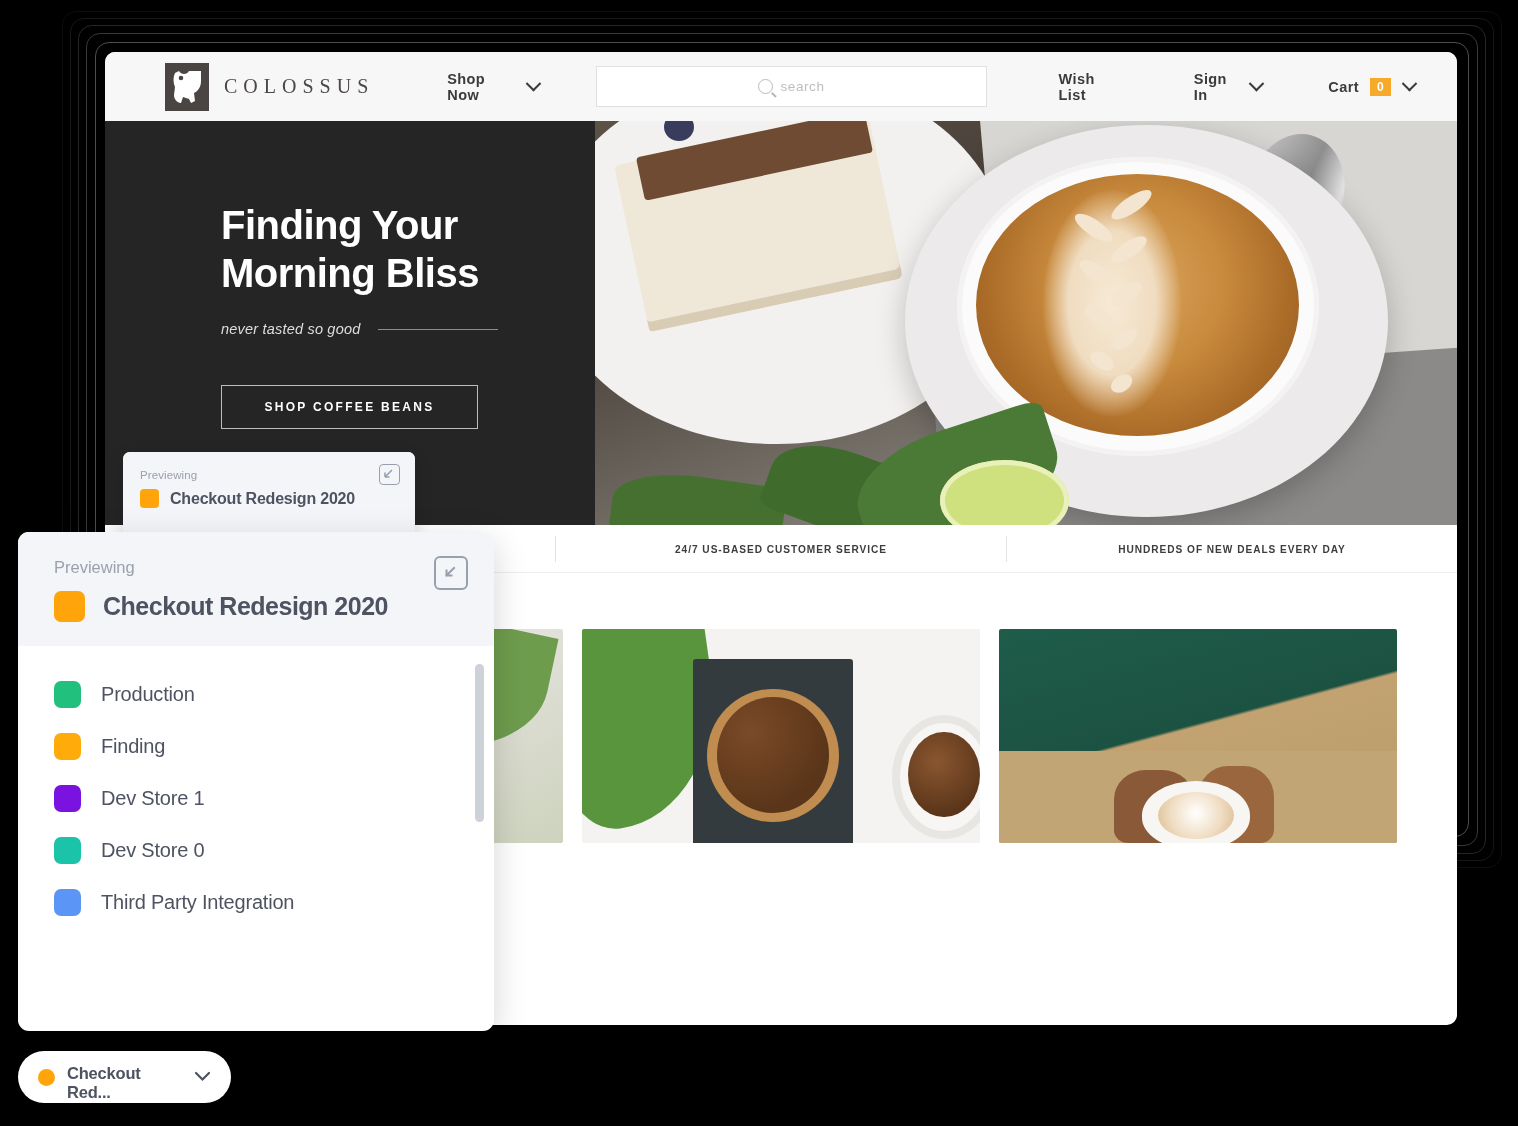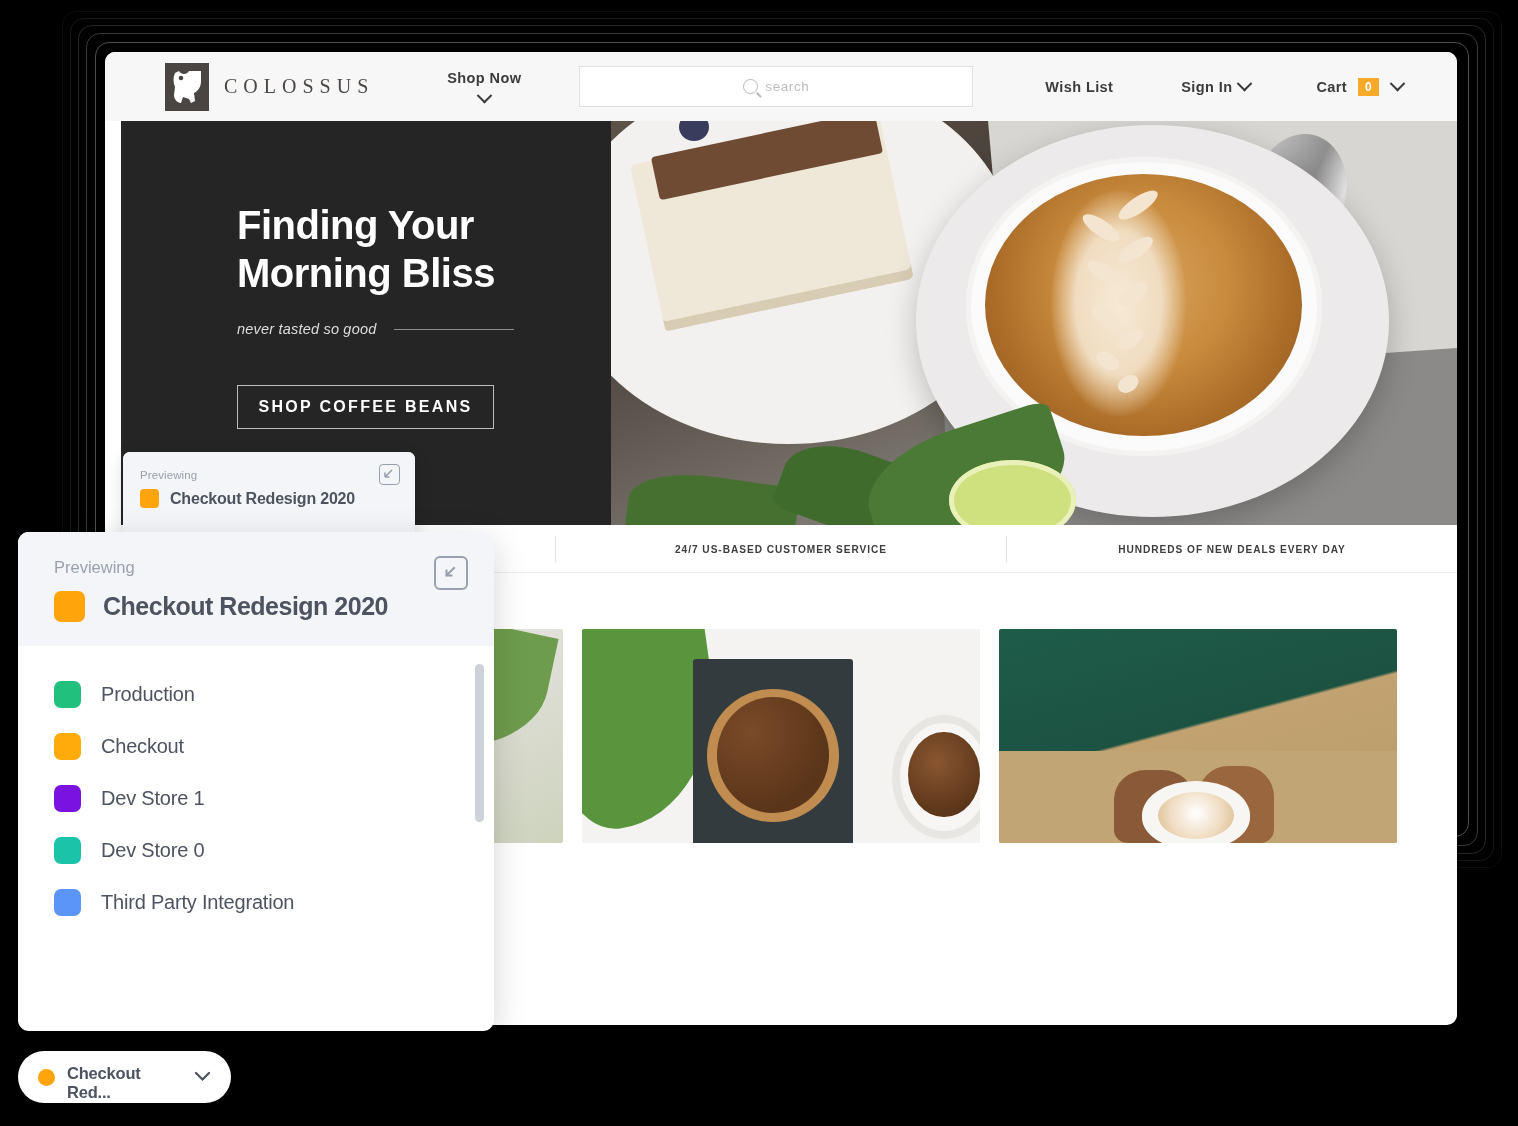--- a/index.html
+++ b/index.html
@@ -19,50 +19,50 @@
 
   
   #site-header{height:69px;background:#f7f7f7;display:flex;align-items:center;
     padding:0 42px 0 60px;box-sizing:border-box;}
   #brand{display:flex;align-items:center;gap:15px;}
   #logo-mark{width:44px;height:48px;background:#4a4543;position:relative;flex:none;}
   #logo-mark svg{position:absolute;left:0;top:0;}
   #brand-name{font-family:"Liberation Serif",serif;font-size:20px;letter-spacing:6px;
     color:#4b4745;white-space:nowrap;}
   #nav-shop{margin-left:73px;font-size:14.5px;font-weight:bold;color:#3b3b3b;
-    letter-spacing:.4px;display:flex;align-items:center;gap:7px;cursor:pointer;flex-direction:column;}
+    letter-spacing:.4px;display:flex;align-items:center;gap:7px;cursor:pointer;}
   .chev{width:9px;height:9px;border-right:2px solid currentColor;
     border-bottom:2px solid currentColor;transform:rotate(45deg) translate(-2px,-2px);
     display:inline-block;}
   #search-box{margin-left:58px;width:392px;height:39px;background:#fff;
     border:1px solid #e0e0e0;display:flex;align-items:center;justify-content:center;gap:7px;}
   #search-icon{width:13px;height:13px;border:1.6px solid #b9b9b9;border-radius:50%;
     position:relative;flex:none;}
   #search-icon:after{content:"";position:absolute;right:-5px;bottom:-3px;width:6px;height:1.6px;
     background:#b9b9b9;transform:rotate(45deg);}
   #search-placeholder{font-size:13.5px;color:#bdbdbd;letter-spacing:.6px;}
   .hdr-link{font-size:14.5px;font-weight:bold;color:#3b3b3b;letter-spacing:.4px;
     display:flex;align-items:center;gap:7px;cursor:pointer;}
   #hdr-wish{margin-left:72px;}
   #hdr-signin{margin-left:68px;}
   #hdr-cart{margin-left:66px;}
   #cart-count{background:#f7a929;color:#fff;font-size:12px;font-weight:bold;
     padding:2px 7px;margin-left:4px;}
 
   
-  #hero{height:404px;position:relative;overflow:hidden;display:flex;margin-left:16px;}
+  #hero{height:404px;position:relative;overflow:hidden;display:flex;}
   #hero-left{width:490px;background:#252525;flex:none;position:relative;z-index:2;
     padding:80px 0 0 116px;box-sizing:border-box;}
   #hero-title{color:#fff;font-size:40px;font-weight:bold;line-height:1.2;
     letter-spacing:-.5px;margin:0;}
   #hero-sub{display:flex;align-items:center;gap:18px;margin-top:24px;}
   #hero-sub-text{color:#dedede;font-style:italic;font-size:14.5px;letter-spacing:.2px;}
   #hero-rule{width:120px;height:1px;background:#8d8d8d;}
   #hero-cta{margin-top:48px;width:257px;height:44px;border:1px solid #bdbdbd;
-    display:flex;align-items:center;justify-content:center;color:#fff;font-size:16px;
+    display:flex;align-items:center;justify-content:center;color:#fff;font-size:12px;
     font-weight:bold;letter-spacing:2.3px;cursor:pointer;box-sizing:border-box;}
   #hero-photo{flex:1;position:relative;overflow:hidden;background:#3a3027;}
 
   
   .ph{position:absolute;}
   #bg-marble{left:0;top:0;right:0;bottom:0;
     background:linear-gradient(160deg,#5d5246 0%,#49403a 28%,#6d675f 55%,#8e8b86 80%,#b4b2ae 100%);}
   #marble-slab{left:46%;top:-8%;width:60%;height:78%;background:#d8d6d3;
     transform:rotate(-5deg);}
   #counter-grey{left:40%;top:60%;width:70%;height:55%;background:#8c8a88;transform:rotate(-4deg);}
@@ -329,21 +329,21 @@
     </div>
   </div>
   <div id="popup-list">
     <div id="env-items">
         <div class="env-item">
           <span class="env-swatch" style="background: rgb(34, 192, 125);"></span>
           <span class="env-label">Production</span>
         </div>
         <div class="env-item">
           <span class="env-swatch" style="background: rgb(255, 171, 10);"></span>
-          <span class="env-label">Checkout</span>
+          <span class="env-label">Finding</span>
         </div>
         <div class="env-item">
           <span class="env-swatch" style="background: rgb(122, 18, 224);"></span>
           <span class="env-label">Dev Store 1</span>
         </div>
         <div class="env-item">
           <span class="env-swatch" style="background: rgb(27, 195, 168);"></span>
           <span class="env-label">Dev Store 0</span>
         </div>
         <div class="env-item">

